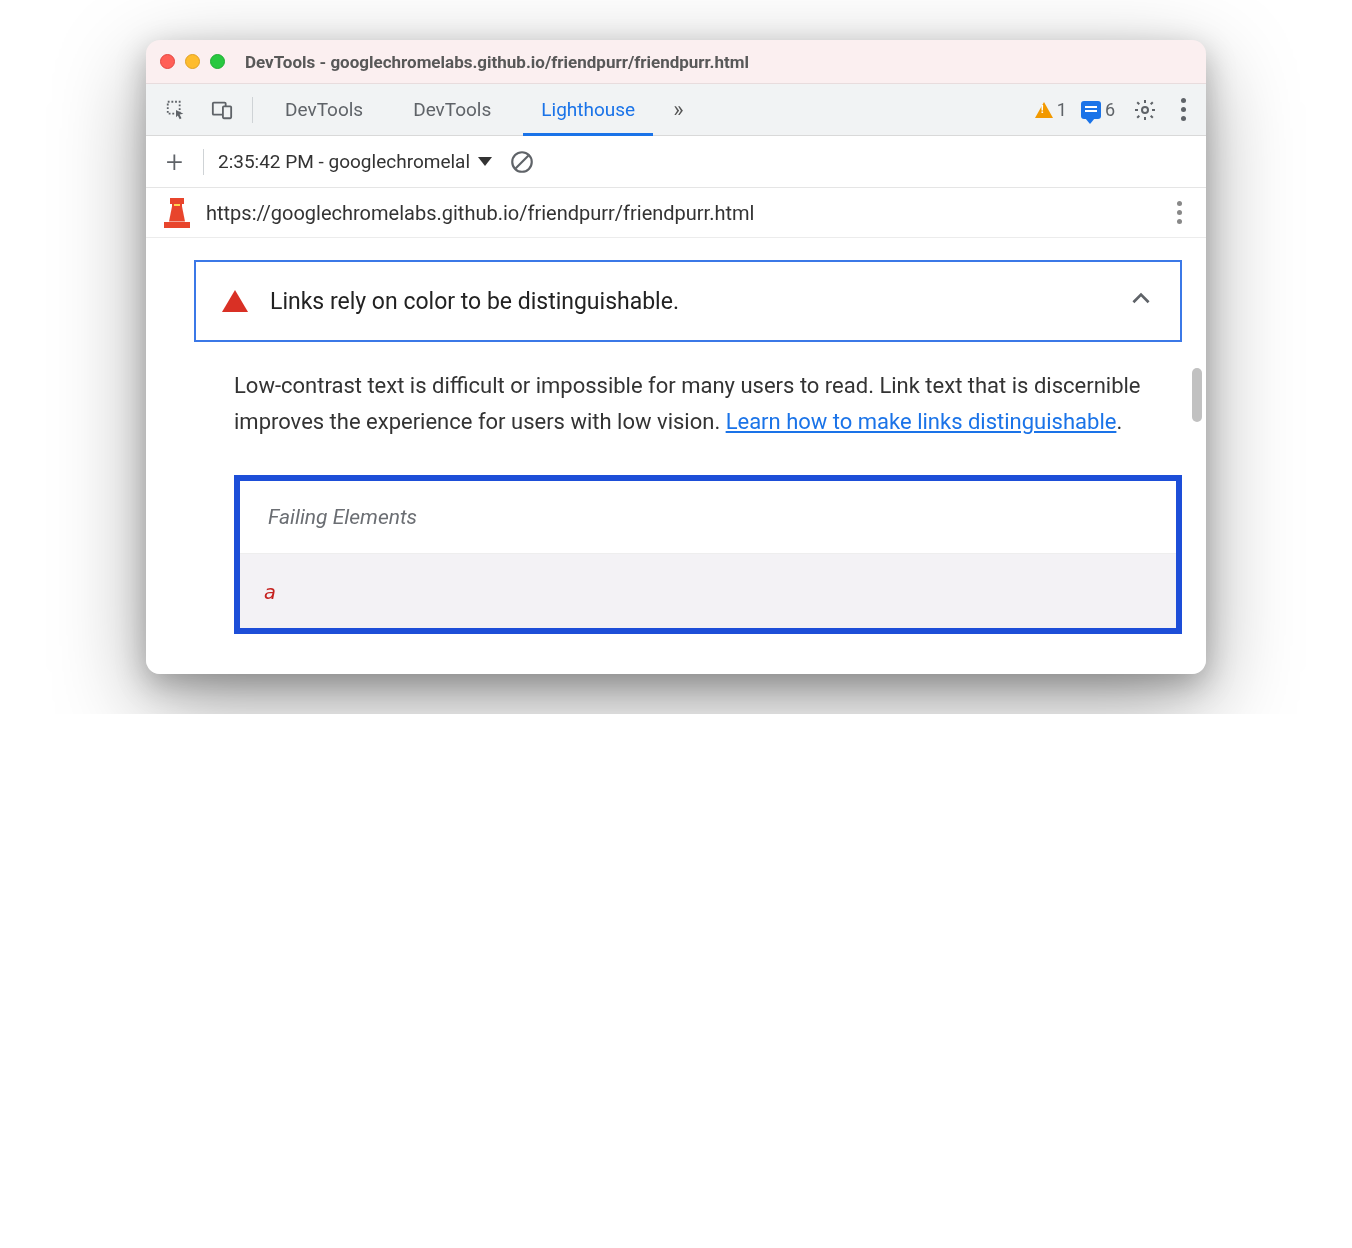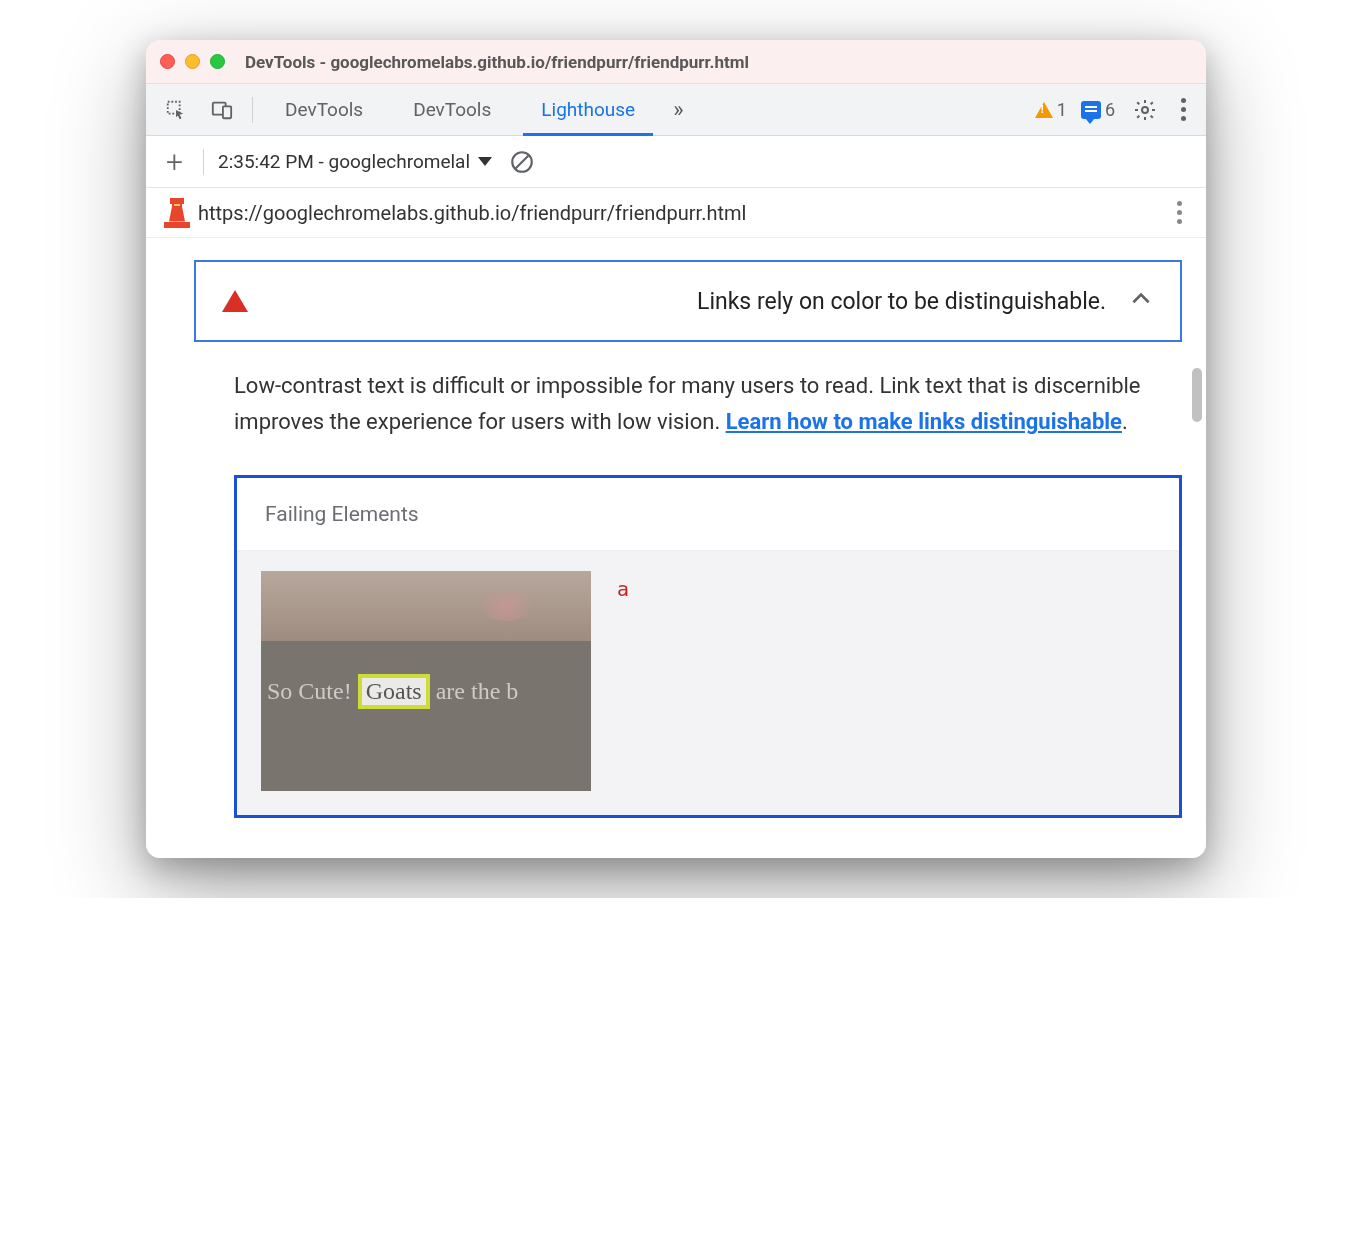--- a/index.html
+++ b/index.html
@@ -76,21 +76,21 @@
     display:flex; align-items:center; padding:0 14px; gap:14px;
   }
   .plus { font-size:30px; color:#5f6368; font-weight:300; cursor:pointer; padding:0 6px;}
   .report-select { display:flex; align-items:center; gap:8px; font-size:19px; color:#333; cursor:pointer;}
   .dd-caret { width:0;height:0; border-left:7px solid transparent; border-right:7px solid transparent; border-top:9px solid #333;}
   .clear-ico svg { width:26px;height:26px; stroke:#5f6368; stroke-width:2; fill:none;}
 
   
   .urlbar {
     height: 50px; background:#fff; border-bottom:1px solid #ececec;
-    display:flex; align-items:center; padding:0 18px; gap:8px;
+    display:flex; align-items:center; padding:0 18px; gap:16px;
   }
   .lh-icon { width:26px; height:30px; position:relative; }
   .lh-icon .base{position:absolute;bottom:0;left:0;right:0;height:6px;background:#e8452c;}
   .lh-icon .tower{position:absolute;bottom:6px;left:5px;right:5px;top:8px;background:#e8452c; clip-path: polygon(20% 0, 80% 0, 100% 100%, 0 100%);} 
   .lh-icon .light{position:absolute; top:4px; left:8px; width:10px; height:10px; background:#ffd54f; border:2px solid #e8452c;}
   .lh-icon .cap{position:absolute; top:0; left:6px; right:6px; height:6px; background:#e8452c;}
   .url-text { font-size:20px; color:#333; flex:1; white-space:nowrap; overflow:hidden; text-overflow:ellipsis;}
   .kebab2 { display:flex; flex-direction:column; gap:4px; padding:0 6px; cursor:pointer;}
   .kebab2 span{width:5px;height:5px;background:#888;border-radius:50%;}
 
@@ -103,37 +103,37 @@
   .scroll-thumb {
     position:absolute; right:4px; top:130px; width:10px; height:54px; background:#c1c1c1; border-radius:5px;
   }
   .audit-card {
     border: 2px solid #3b78e7;
     background:#fff;
     display:flex; align-items:center;
     padding: 24px 26px;
     gap: 22px;
     margin-bottom: 26px;
-    text-align: right;
   }
   .red-tri { width:0;height:0; border-left:13px solid transparent; border-right:13px solid transparent; border-bottom:22px solid #d93025; }
   .audit-title { font-size:23px; color:#222; flex:1; }
   .chev-up svg { width:26px;height:26px; stroke:#5f6368; stroke-width:2.5; fill:none; }
   
   .desc {
     font-size:22px; line-height:1.65; color:#333;
     padding: 0 10px 0 40px;
     margin-bottom: 34px;
   }
-  .desc a { color:#1a73e8; text-decoration: underline; font-weight: bold; }
+  .desc a { color:#1a73e8; text-decoration: underline; }
   
   .failing-box {
     margin-left: 40px;
-    border: 3px solid #1d4ed8;
+    border: 6px solid #1d4ed8;
     background:#fff;
+    font-style:italic;
   }
   .failing-header {
     padding: 24px 28px;
     font-size:21px; color:#6b6e73;
     border-bottom:1px solid #eee;
   }
   .failing-body {
     background:#f3f2f5;
     padding: 20px 24px 24px 24px;
     display:flex; align-items:flex-start; gap: 26px;
@@ -264,27 +264,18 @@
       </div>
     </div>
 
     <div class="desc">
       <span>Low-contrast text is difficult or impossible for many users to read. Link text that is discernible improves the experience for users with low vision. </span><a href="#">Learn how to make links distinguishable</a><span>.</span>
     </div>
 
     <div class="failing-box">
       <div class="failing-header">Failing Elements</div>
       <div class="failing-body">
-        <div class="thumb">
-          <div class="sky"></div>
-          <div class="blob"></div>
-          <div class="textband">
-            <span>So Cute! </span>
-              <span class="hl">Goats</span>
-              <span> are the b</span>
-          </div>
-        </div>
         <div class="elem-tag">a</div>
       </div>
     </div>
   </div>
 
 </div>
 
 </body></html>

